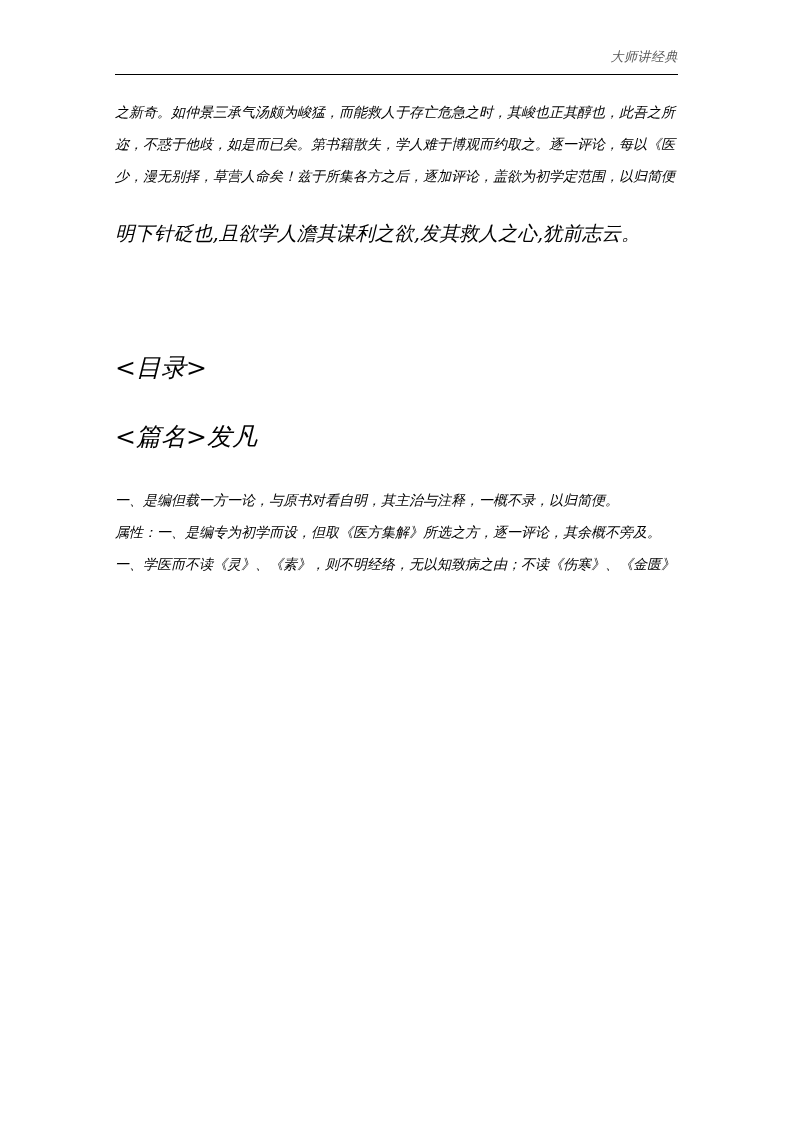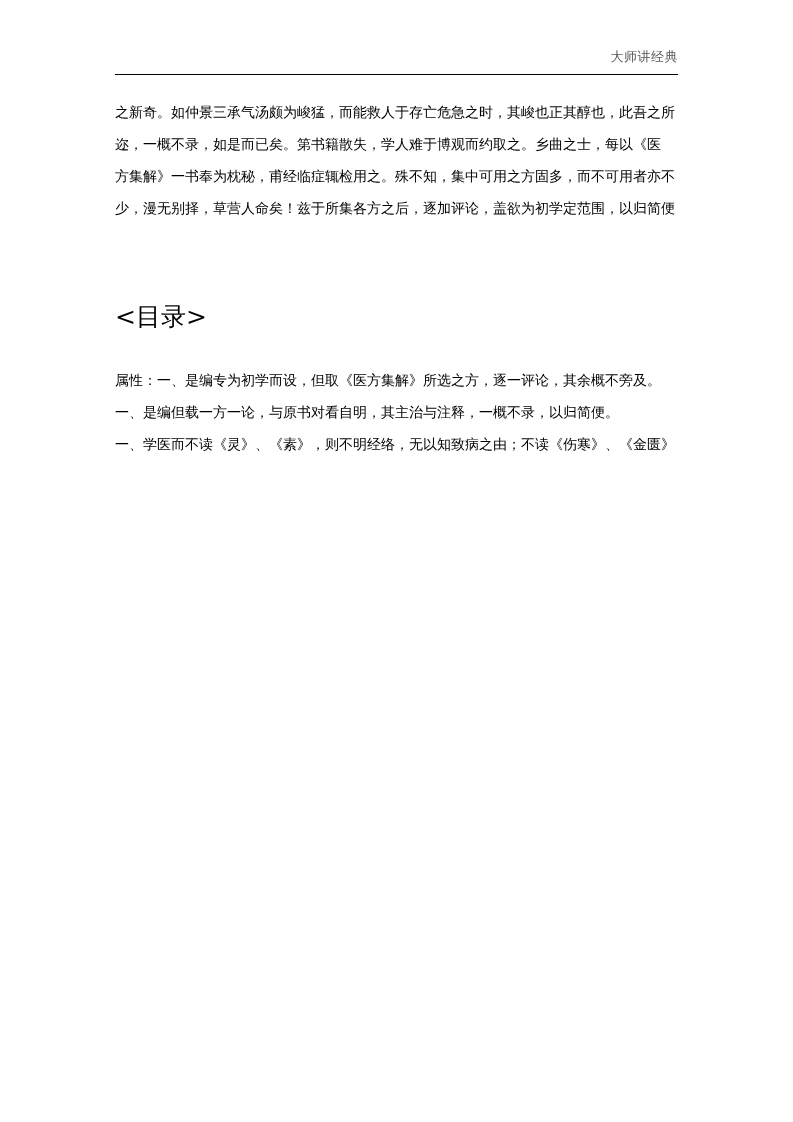--- a/index.html
+++ b/index.html
@@ -15,20 +15,21 @@
     position: relative;
     overflow: hidden;
   }
   .page {
     position: absolute;
     left: 0;
     top: 0;
     width: 793px;
     height: 848px;
     box-sizing: border-box;
+    font-style: italic;
   }
   .header {
     position: absolute;
     top: 48px;
     right: 115px;
     font-size: 13px;
     color: #595959;
     letter-spacing: 0.5px;
     font-family: "DejaVu Serif", "Liberation Serif", serif;
   }
@@ -69,26 +70,27 @@
 <body>
 
 <div class="page">
 
   <div class="header">大师讲经典</div>
   <div class="header-rule"></div>
 
   <div class="content">
 
     <p class="para">之新奇。如仲景三承气汤颇为峻猛，而能救人于存亡危急之时，其峻也正其醇也，此吾之所</p>
-    <p class="para">迩，一概不录，如是而已矣。第书籍散失，学人难于博观而约取之。乡曲之士，每以《医</p>
-    <p class="para">方集解》一书奉为枕秘，甫经临症辄检用之。殊不知，集中可用之方固多，而不可用者亦不</p>
+    <p class="para">迩，不惑于他歧，如是而已矣。第书籍散失，学人难于博观而约取之。逐一评论，每以《医</p>
     <p class="para">少，漫无别择，草营人命矣！兹于所集各方之后，逐加评论，盖欲为初学定范围，以归简便</p>
+    <p class="nowrap-line">明下针砭也,且欲学人澹其谋利之欲,发其救人之心,犹前志云。</p>
 
     <div class="gap-big"></div>
 
     <p class="tag-line">&lt;目录&gt;</p>
+    <p class="tag-line"><span>&lt;篇名&gt;</span><span>发凡</span></p>
 
+    <p class="para">一、是编但载一方一论，与原书对看自明，其主治与注释，一概不录，以归简便。</p>
     <p class="para">属性：一、是编专为初学而设，但取《医方集解》所选之方，逐一评论，其余概不旁及。</p>
-    <p class="para">一、是编但载一方一论，与原书对看自明，其主治与注释，一概不录，以归简便。</p>
     <p class="para">一、学医而不读《灵》、《素》，则不明经络，无以知致病之由；不读《伤寒》、《金匮》</p>
 
   </div>
 </div>
 
 </body></html>

